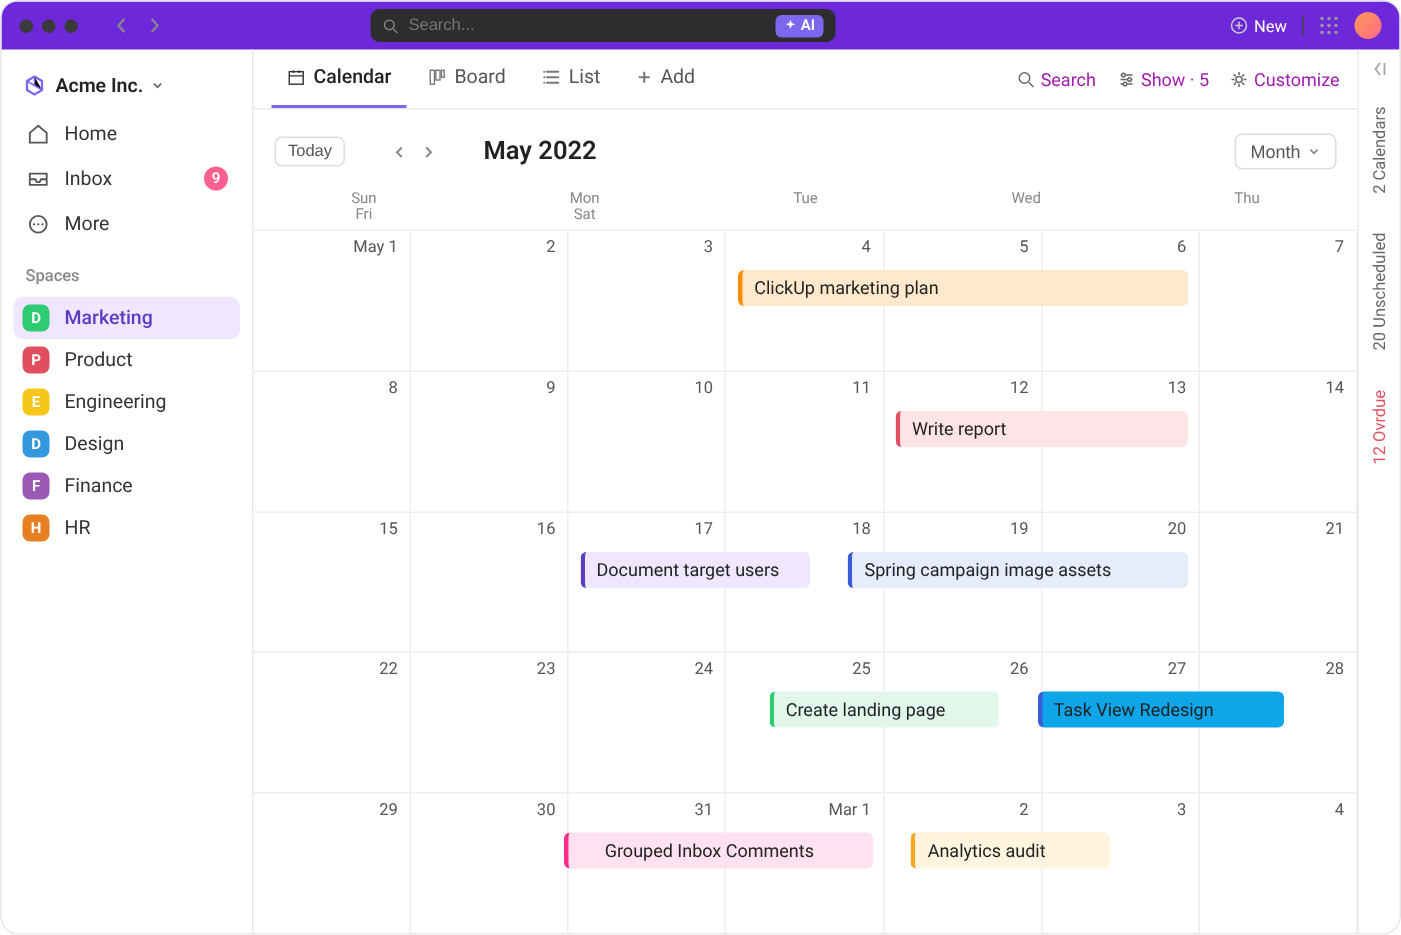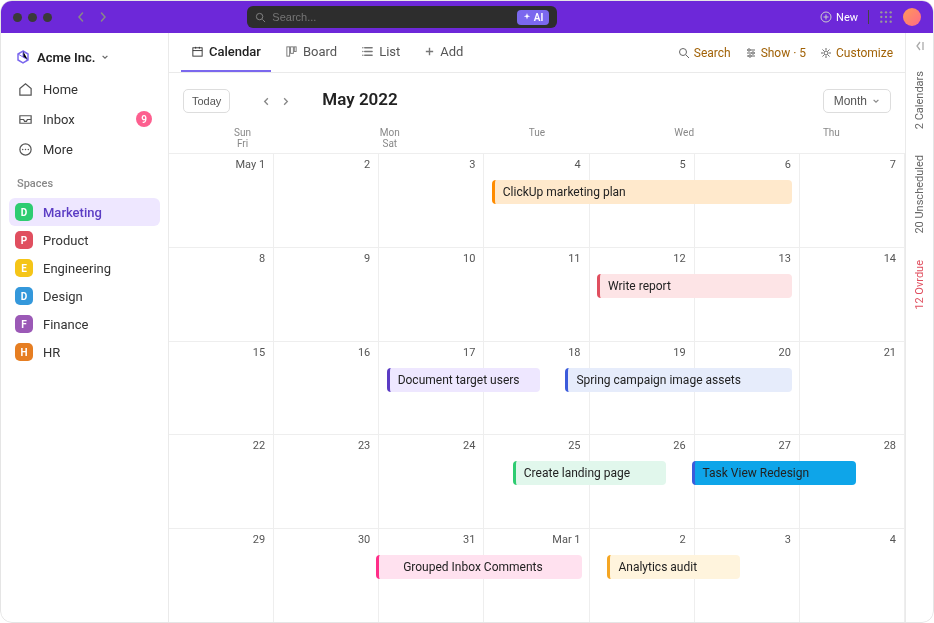--- a/index.html
+++ b/index.html
@@ -36,25 +36,25 @@
 .add-space { color: #888;}
 
 
 .content { flex: 1; display: flex; min-width:0;}
 .content-main { flex: 1; display: flex; flex-direction: column; min-width:0;}
 
 
 .tabs-row { display: flex; align-items: center; height: 40px; padding: 0 12px; border-bottom: 1px solid #eaeaea; gap: 4px;}
 .tab { display: flex; align-items: center; gap: 5px; padding: 0 10px; height: 100%; font-size: 13px; color: #555; cursor: pointer; border-bottom: 2px solid transparent;}
 .tab.active { color: #222; font-weight: 500; border-bottom-color: #7b68ee;}
-.tabs-right { margin-left: auto; display: flex; align-items: flex-start; gap: 14px; font-size: 12px; color: #a16207;}
+.tabs-right { margin-left: auto; display: flex; align-items: flex-start; gap: 14px; font-size: 12px; color: #a21caf;}
 .tabs-right > div { display: flex; align-items: center; gap: 4px; cursor: pointer;}
 
 
-.cal-header { display: flex; padding: 16px 14px 10px; gap: 28px;}
+.cal-header { display: flex; align-items: center; padding: 16px 14px 10px; gap: 28px;}
 .today-btn { border: 1px solid #ddd; border-radius: 5px; padding: 3px 8px; font-size: 11px; color: #555; cursor: pointer; background:#fff;}
 .cal-nav { display: flex; align-items: center; gap: 2px;}
 .cal-nav span { color: #888; cursor: pointer; padding: 2px 4px; font-size: 12px;}
 .cal-title { font-size: 17px; font-weight: 600; color: #222;}
 .month-btn { margin-left: auto; border: 1px solid #ddd; border-radius: 5px; padding: 4px 10px; font-size: 12px; color: #555; cursor: pointer; display: flex; align-items:center; gap:5px; background:#fff;}
 
 
 .cal-grid { flex: 1; display: flex; flex-direction: column; min-height:0;}
 .dow-row { display: grid; grid-template-columns: repeat(5, 1fr); font-size: 10px; color: #888; text-align: center; padding: 4px 0;}
 .weeks { flex: 1; display: grid; grid-template-rows: repeat(5, 1fr);}

